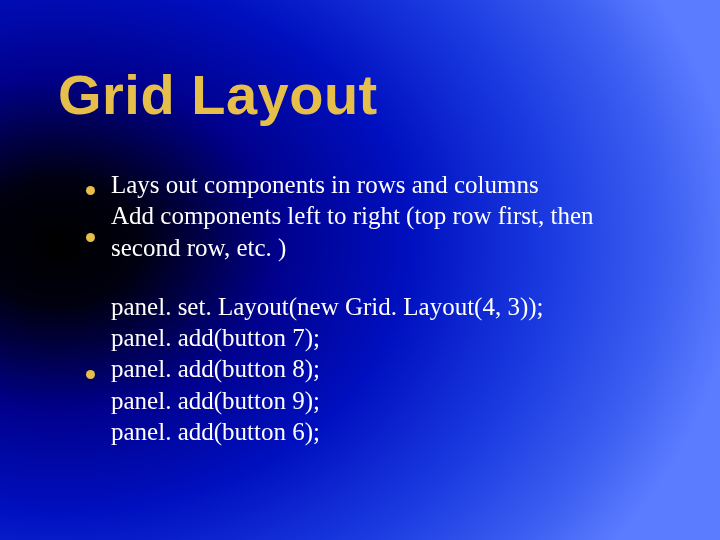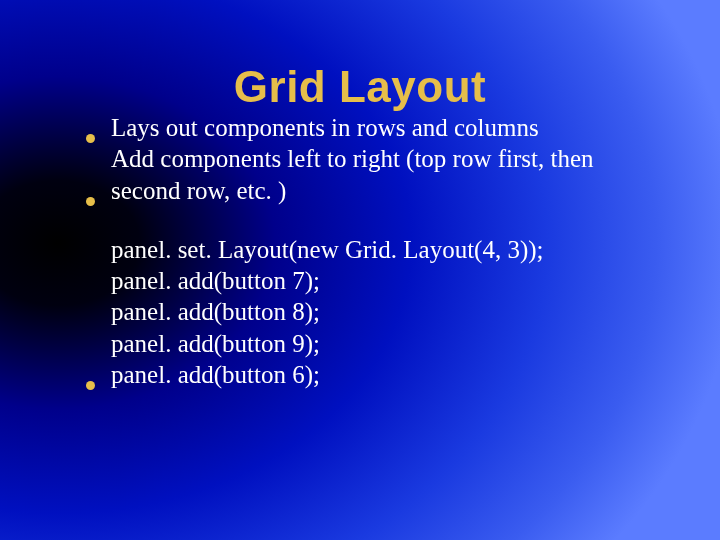--- a/index.html
+++ b/index.html
@@ -18,34 +18,35 @@
   }
   .slide {
     width: 720px;
     height: 540px;
     padding: 62px 58px 40px 58px;
     position: relative;
   }
   .title {
     font-family: Arial, Helvetica, sans-serif;
     font-weight: bold;
-    font-size: 44px;
+    font-size: 56px;
     color: #e6be4a;
-    text-align: center;
+    text-align: left;
+    margin-bottom: 42px;
     letter-spacing: 0.5px;
   }
   .content {
     padding-left: 28px;
   }
   .group {
     margin-bottom: 28px;
   }
   .bullet-item {
     display: flex;
-    align-items: flex-end;
+    align-items: center;
     font-size: 25px;
     line-height: 1.25;
     margin-bottom: 0px;
   }
   .bullet-dot {
     flex: 0 0 auto;
     width: 9px;
     height: 9px;
     border-radius: 50%;
     background: #e6be4a;

